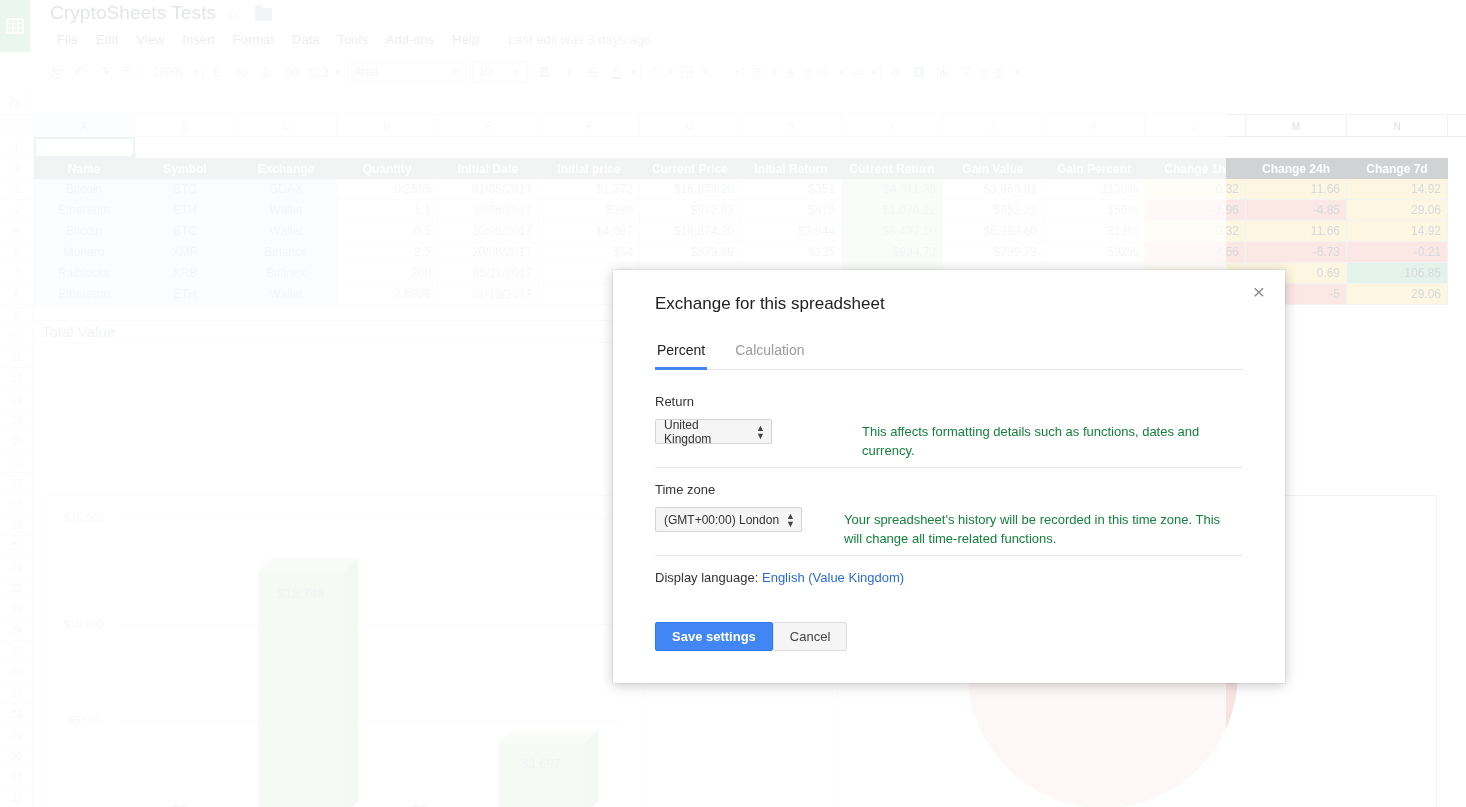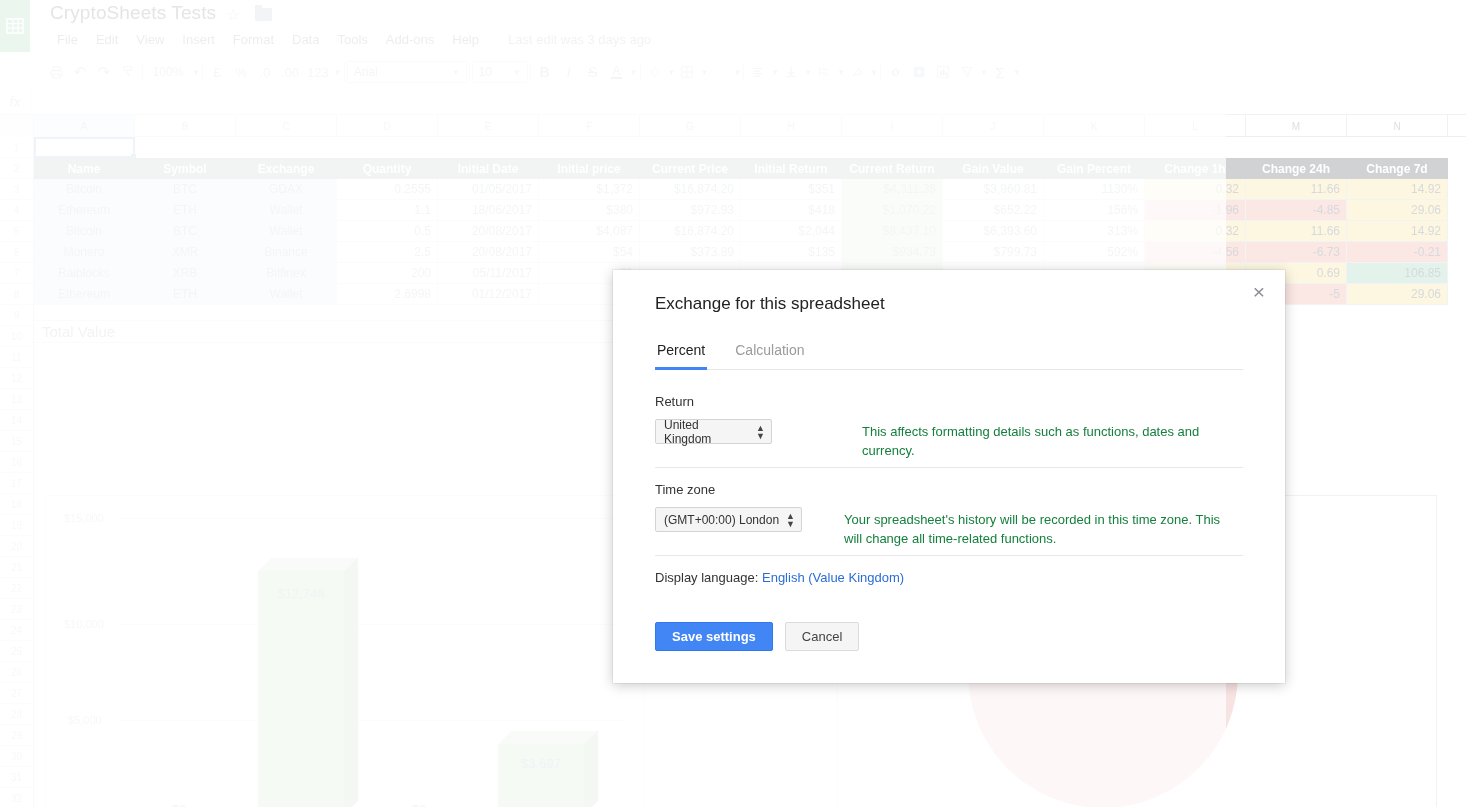--- a/index.html
+++ b/index.html
@@ -195,21 +195,21 @@
   }
   .sel-arrows { margin-left: 7px; font-size: 9px; line-height: 8px; color: #444; }
   .field-row { display: flex; align-items: flex-start; }
   .field-desc {
     font-size: 13px; color: #15803d; line-height: 19px; margin-left: 90px;
     width: 382px; padding-top: 3px;
   }
   .hr { position: absolute; left: 42px; width: 588px; height: 1px; background: #e8e8e8; }
   .lang-line { position: absolute; left: 42px; top: 299px; font-size: 13px; color: #333; width: 330px; line-height:18px;}
   .lang-link { color: #2b6dd8; cursor: pointer; }
-  .btn-row { position: absolute; left: 42px; top: 352px; display: flex; gap: 12px; }
+  .btn-row { position: absolute; left: 42px; top: 352px; display: flex; }
   .btn {
     height: 29px; padding: 0 16px; display: flex; align-items: center; justify-content: center;
     font-size: 13px; border-radius: 2px; cursor: pointer; font-weight: bold;
   }
   .btn-primary { background: #4285f4; color: #fff; border: 1px solid #3079ed; }
   .btn-default { background: #f5f5f5; color: #444; border: 1px solid #dcdcdc; font-weight: normal; }
 </style>
 </head>
 <body>
 

